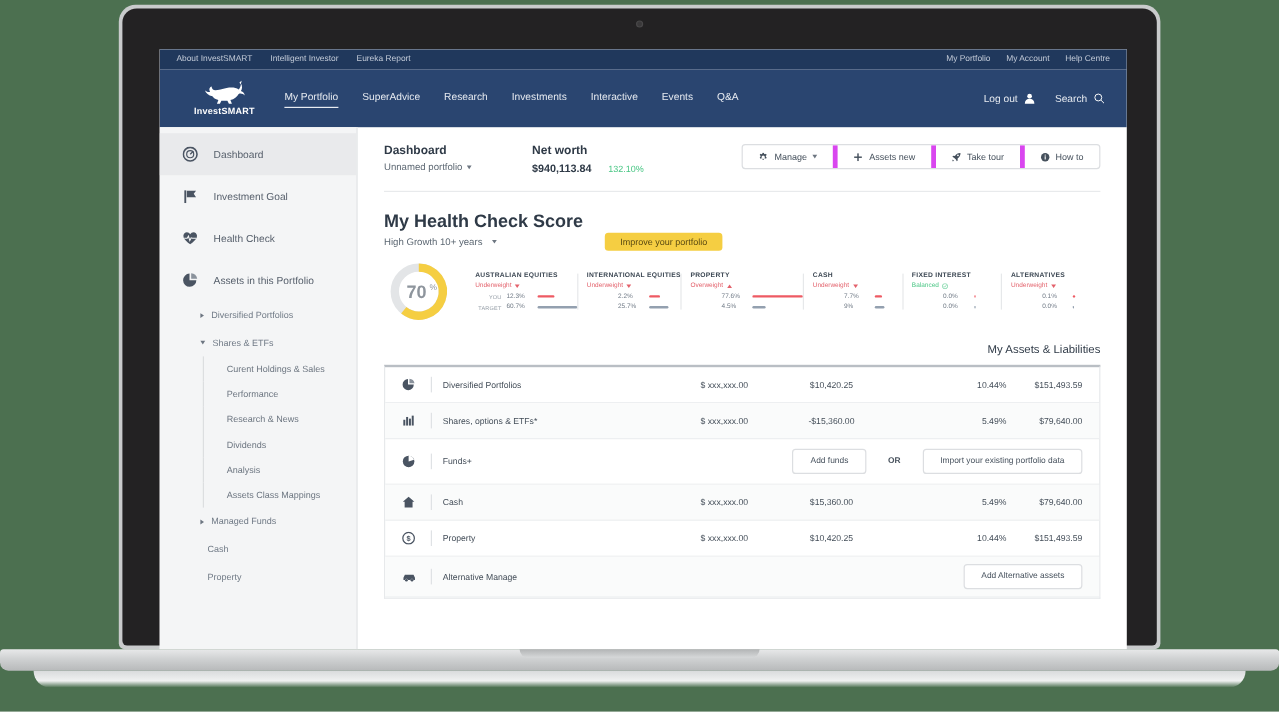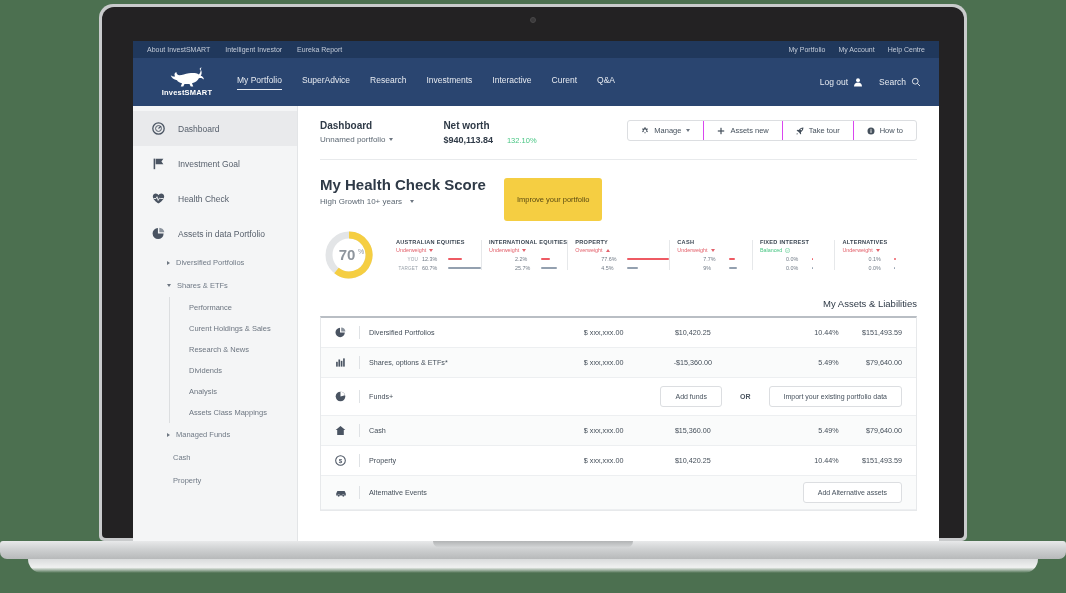--- a/index.html
+++ b/index.html
@@ -146,35 +146,35 @@
   .nw-pct { font-size: 7.5px; color: #49c684; }
 
   .toolbar {
     margin-left: auto; display: flex;
     border: 1px solid #dcdee1; border-radius: 3px;
     background: #fff; overflow: hidden; height: 21px;
   }
   .tb-btn {
     display: flex; align-items: center; justify-content: center; gap: 5px;
     padding: 0 13px; font-size: 7.5px; color: #45505c;
-    border-right: 1px solid #d946ef; white-space: nowrap;
+    border-right: 4px solid #d946ef; white-space: nowrap;
   }
   .tb-btn:last-child { border-right: none; }
 
   .divider { height: 1px; background: #e8eaec; }
 
   
   .hc-section { padding-top: 16px; }
   .hc-head { display: flex; align-items: flex-start; gap: 18px; }
   .hc-title { font-size: 15px; font-weight: bold; color: #2f3a47; }
   .hc-sub { font-size: 8px; color: #5d6873; margin-top: 4px; display: flex; align-items: center; gap: 8px; }
   .improve-btn {
     background: #f5ce42; color: #5a4a12; font-size: 7.5px;
-    padding: 17px 13px; border-radius: 3px; white-space: nowrap;
-    margin-top: 2px;
+    padding: 3px 13px; border-radius: 3px; white-space: nowrap;
+    margin-top: 18px;
   }
 
   .alloc-row { display: flex; align-items: center; margin-top: 8px; }
   .gauge { width: 58px; height: 52px; position: relative; flex-shrink: 0; margin-right: 10px; }
 
   .alloc-cols { display: flex; flex: 1; }
   .alloc-col { flex: 1; padding-left: 8px; position: relative; }
   .alloc-col + .alloc-col::before {
     content: ""; position: absolute; left: 0; top: 1px; bottom: 1px;
     width: 1px; background: #e6e8ea;
@@ -251,21 +251,21 @@
             <path fill="#ffffff" d="M50 3 L53 0 L52 5 Z"></path>
           </svg>
           <div class="brand-name">InvestSMART</div>
         </div>
         <div class="nav-links">
           <div class="nav-link active">My Portfolio</div>
           <div class="nav-link">SuperAdvice</div>
           <div class="nav-link">Research</div>
           <div class="nav-link">Investments</div>
           <div class="nav-link">Interactive</div>
-          <div class="nav-link">Curent</div>
+          <div class="nav-link">Events</div>
           <div class="nav-link">Q&amp;A</div>
         </div>
         <div class="nav-right">
           <div class="nav-right-item">
             <span>Log out</span>
             <svg width="10" height="10" viewBox="0 0 16 16">
               <circle cx="8" cy="5" r="3.1" fill="#fff"></circle>
               <path d="M1.6 15 C1.6 10.8 4.5 8.6 8 8.6 C11.5 8.6 14.4 10.8 14.4 15 Z" fill="#fff"></path>
             </svg>
           </div>
@@ -314,35 +314,35 @@
             <span>Health Check</span>
           </div>
 
           <div class="side-item">
             <span class="side-icon">
               <svg width="13" height="13" viewBox="0 0 16 16">
                 <path d="M7.3 1.2 A6.8 6.8 0 1 0 14.3 8 H7.3 Z" fill="#4a5462"></path>
                 <path d="M9 0.9 A6.8 6.8 0 0 1 15.2 6.4 H9 Z" fill="#8a929c"></path>
               </svg>
             </span>
-            <span>Assets in data Portfolio</span>
+            <span>Assets in this Portfolio</span>
           </div>
 
           <div class="side-sub">
             <span class="caret-right"></span>
             <span>Diversified Portfolios</span>
           </div>
 
           <div class="side-sub">
             <span class="caret-down"></span>
             <span>Shares &amp; ETFs</span>
           </div>
 
+          <div class="side-sub2">Curent Holdings &amp; Sales</div>
           <div class="side-sub2">Performance</div>
-          <div class="side-sub2">Curent Holdings &amp; Sales</div>
           <div class="side-sub2">Research &amp; News</div>
           <div class="side-sub2">Dividends</div>
           <div class="side-sub2">Analysis</div>
           <div class="side-sub2">Assets Class Mappings</div>
 
           <div class="side-sub">
             <span class="caret-right"></span>
             <span>Managed Funds</span>
           </div>
           <div class="side-sub" style="padding-left:40px">Cash</div>
@@ -633,21 +633,21 @@
             <div class="tbl-row alt" style="min-height:34px">
               <div class="c-name">
                 <span class="ricon">
                   <svg width="12" height="12" viewBox="0 0 16 16">
                     <path d="M1.6 11.2 V8.6 L3.2 5.2 H12.8 L14.4 8.6 V11.2 H12.6 A1.5 1.5 0 0 0 9.6 11.2 H6.4 A1.5 1.5 0 0 0 3.4 11.2 Z" fill="#4a5462"></path>
                     <circle cx="4.9" cy="11.4" r="1.5" fill="#4a5462"></circle>
                     <circle cx="11.1" cy="11.4" r="1.5" fill="#4a5462"></circle>
                   </svg>
                 </span>
                 <span class="sep"></span>
-                <span>Alternative Events</span>
+                <span>Alternative Manage</span>
               </div>
               <div class="alt-actions">
                 <span class="ghost-btn">Add Alternative assets</span>
               </div>
             </div>
 
           </div>
         </div>
       </div>
     </div>

